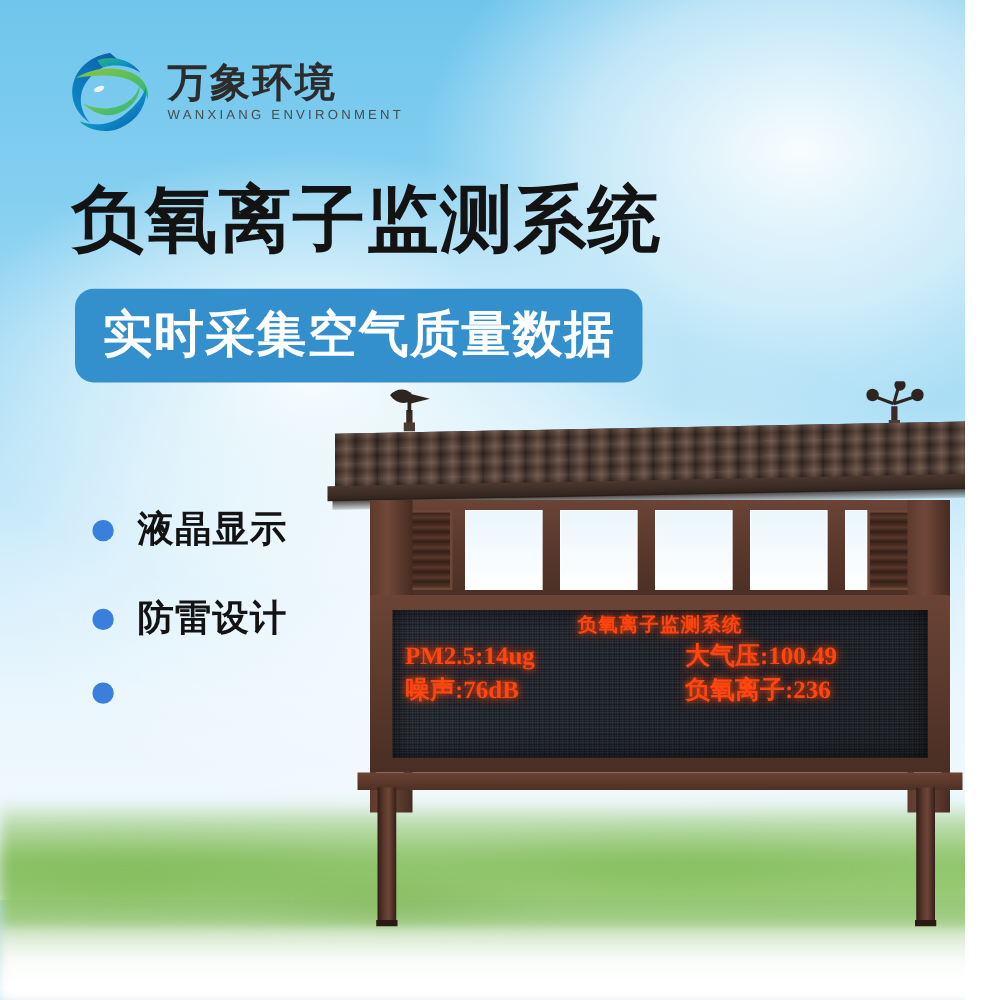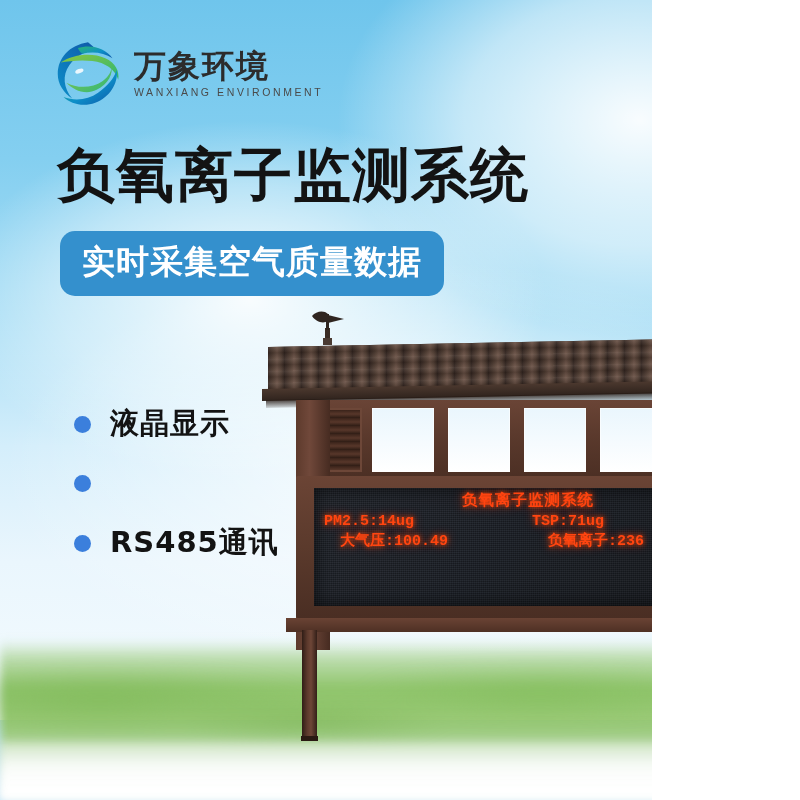--- a/index.html
+++ b/index.html
@@ -2,21 +2,21 @@
 <html><head>
 <meta charset="utf-8">
 <style>
   html, body {
     margin: 0;
     padding: 0;
     background: #ffffff;
   }
   #stage {
     position: relative;
-    width: 652px;
+    width: 772px;
     height: 800px;
     overflow: hidden;
     font-family: "DejaVu Sans", "Liberation Sans", sans-serif;
     background: #bfe3f6;
   }
 
   
   .sky {
     position: absolute;
     left: 0; top: 0; width: 800px; height: 720px;
@@ -92,21 +92,21 @@
     letter-spacing: 1px;
     line-height: 1;
     white-space: nowrap;
     font-family: "DejaVu Sans", "Liberation Sans", sans-serif;
   }
   .subbadge {
     position: absolute;
     left: 60px; top: 231px;
     background: #3490cd;
     color: #ffffff;
-    font-size: 33px;
+    font-size: 40px;
     font-weight: bold;
     letter-spacing: 1px;
     padding: 9px 22px 11px 22px;
     border-radius: 15px;
     white-space: nowrap;
     font-family: "DejaVu Sans", "Liberation Sans", sans-serif;
   }
 
   
   .features {
@@ -241,25 +241,25 @@
   }
   .led-grid {
     display: grid;
     grid-template-columns: 1fr 1fr;
     column-gap: 6px;
     row-gap: 0px;
     padding: 2px 8px 0 10px;
   }
   .led-cell {
     color: #ff4510;
-    font-size: 15px;
+    font-size: 20px;
     font-weight: bold;
     letter-spacing: 0px;
     text-shadow: 0 0 5px rgba(255,70,10,0.9), 0 0 11px rgba(255,60,0,0.45);
-    font-family: Liberation Mono, monospace;
+    font-family: Liberation Serif, serif;
     line-height: 1.33;
     white-space: nowrap;
   }
   .led-cell.right { padding-left: 16px; }
 
   
   .side-col {
     position: absolute;
     top: 100px;
     width: 34px; height: 250px;
@@ -342,24 +342,24 @@
   <div class="headline">负氧离子监测系统</div>
   <div class="subbadge">实时采集空气质量数据</div>
 
   <div class="features">
     <div class="feature-row">
       <span class="feature-dot"></span>
       <span class="feature-label">液晶显示</span>
     </div>
     <div class="feature-row">
       <span class="feature-dot"></span>
+      <span class="feature-label">防雷设计</span>
     </div>
     <div class="feature-row">
       <span class="feature-dot"></span>
-      <span class="feature-label">RS485通讯</span>
     </div>
   </div>
 
   <div class="station">
 
     <svg class="vane" viewBox="0 0 40 38">
       <rect x="17" y="20" width="5" height="16" fill="#3a2c25"></rect>
       <rect x="15" y="30" width="9" height="7" fill="#4a3b33"></rect>
       <path d="M4 8 C8 3 16 2 20 6 L20 13 C15 16 8 14 4 8 Z" fill="#2f2520"></path>
       <path d="M20 7 L36 11 L20 15 Z" fill="#2f2520"></path>
@@ -403,22 +403,22 @@
       <div class="side-win" style="top:92px;"></div>
       <div class="side-win" style="top:142px;"></div>
       <div class="side-win" style="top:192px;"></div>
     </div>
 
     <div class="board-housing"></div>
     <div class="led-board">
       <div class="led-title">负氧离子监测系统</div>
       <div class="led-grid">
         <div class="led-cell">PM2.5:14ug</div>
-        <div class="led-cell">TSP:71ug</div>
         <div class="led-cell right">大气压:100.49</div>
+        <div class="led-cell">噪声:76dB</div>
         <div class="led-cell right">负氧离子:236</div>
       </div>
     </div>
 
     <div class="bottom-rail"></div>
     <div class="leg left">
       <div class="leg-foot"></div>
     </div>
     <div class="leg right">
       <div class="leg-foot"></div>

